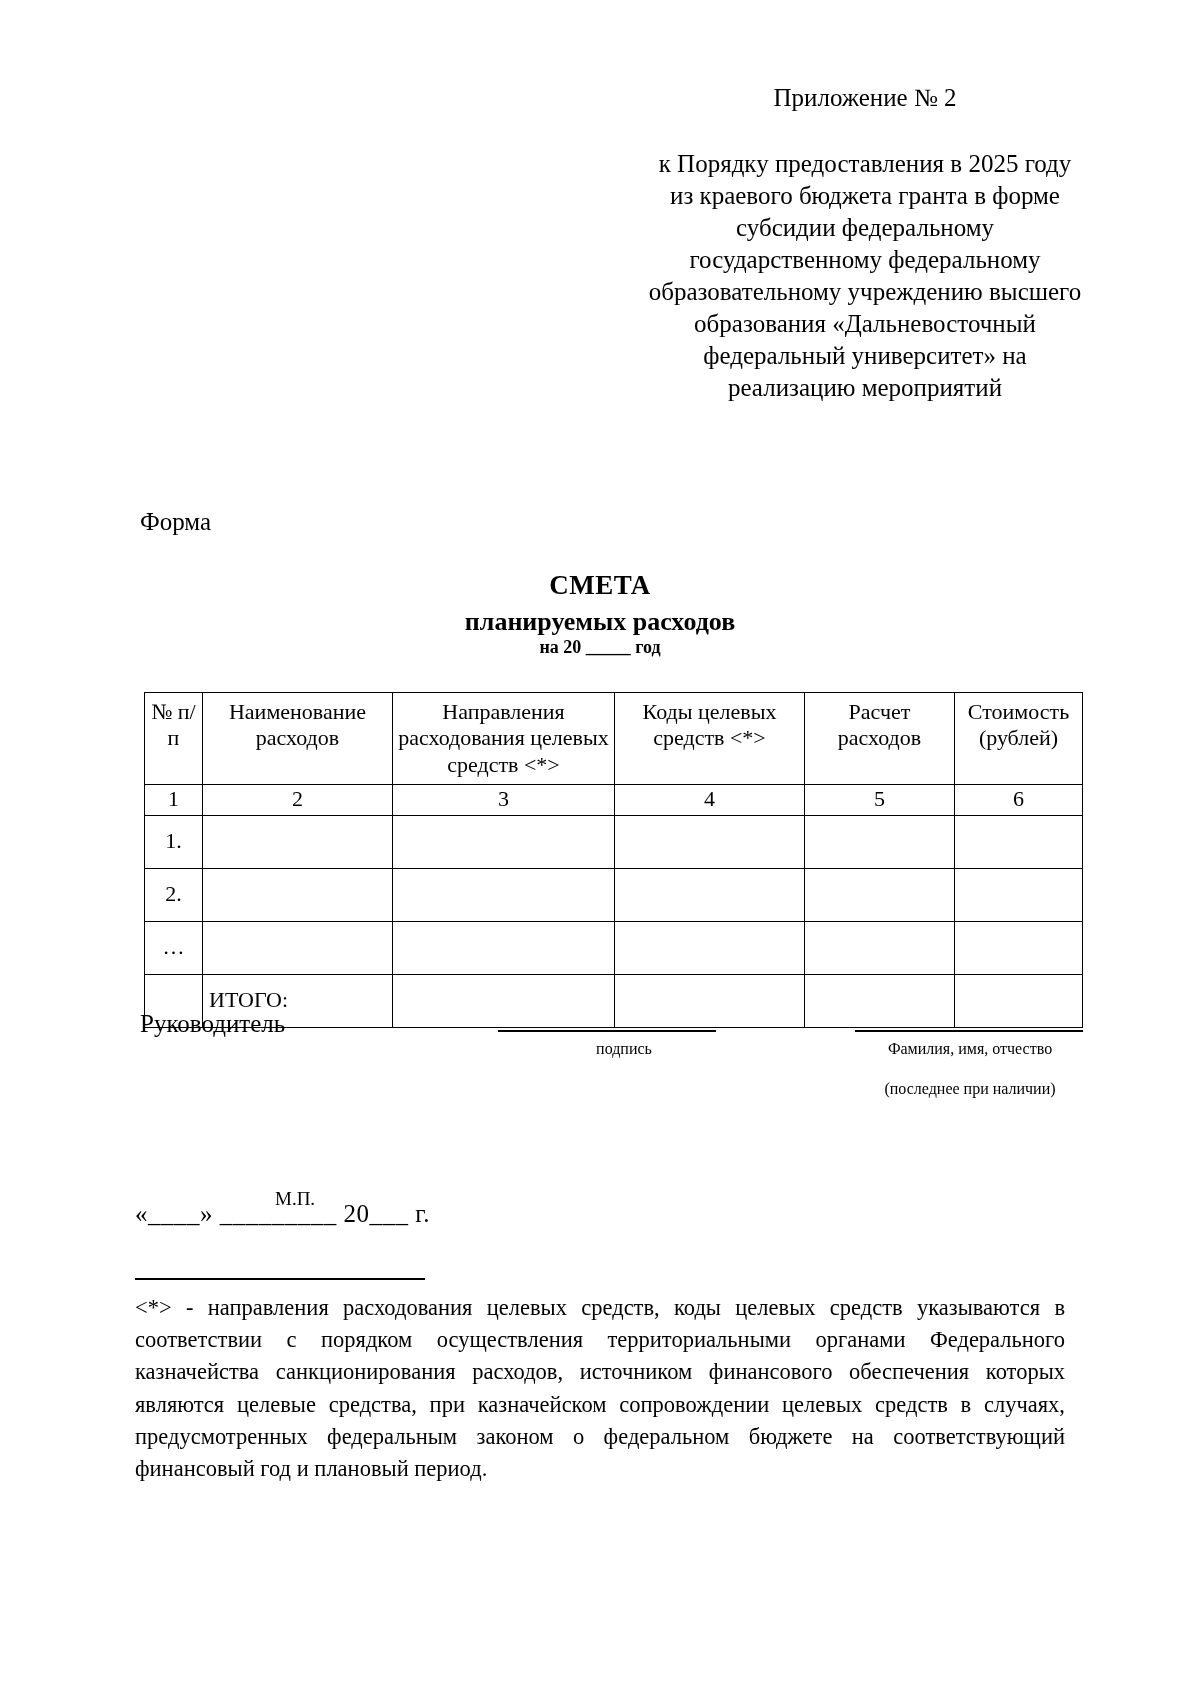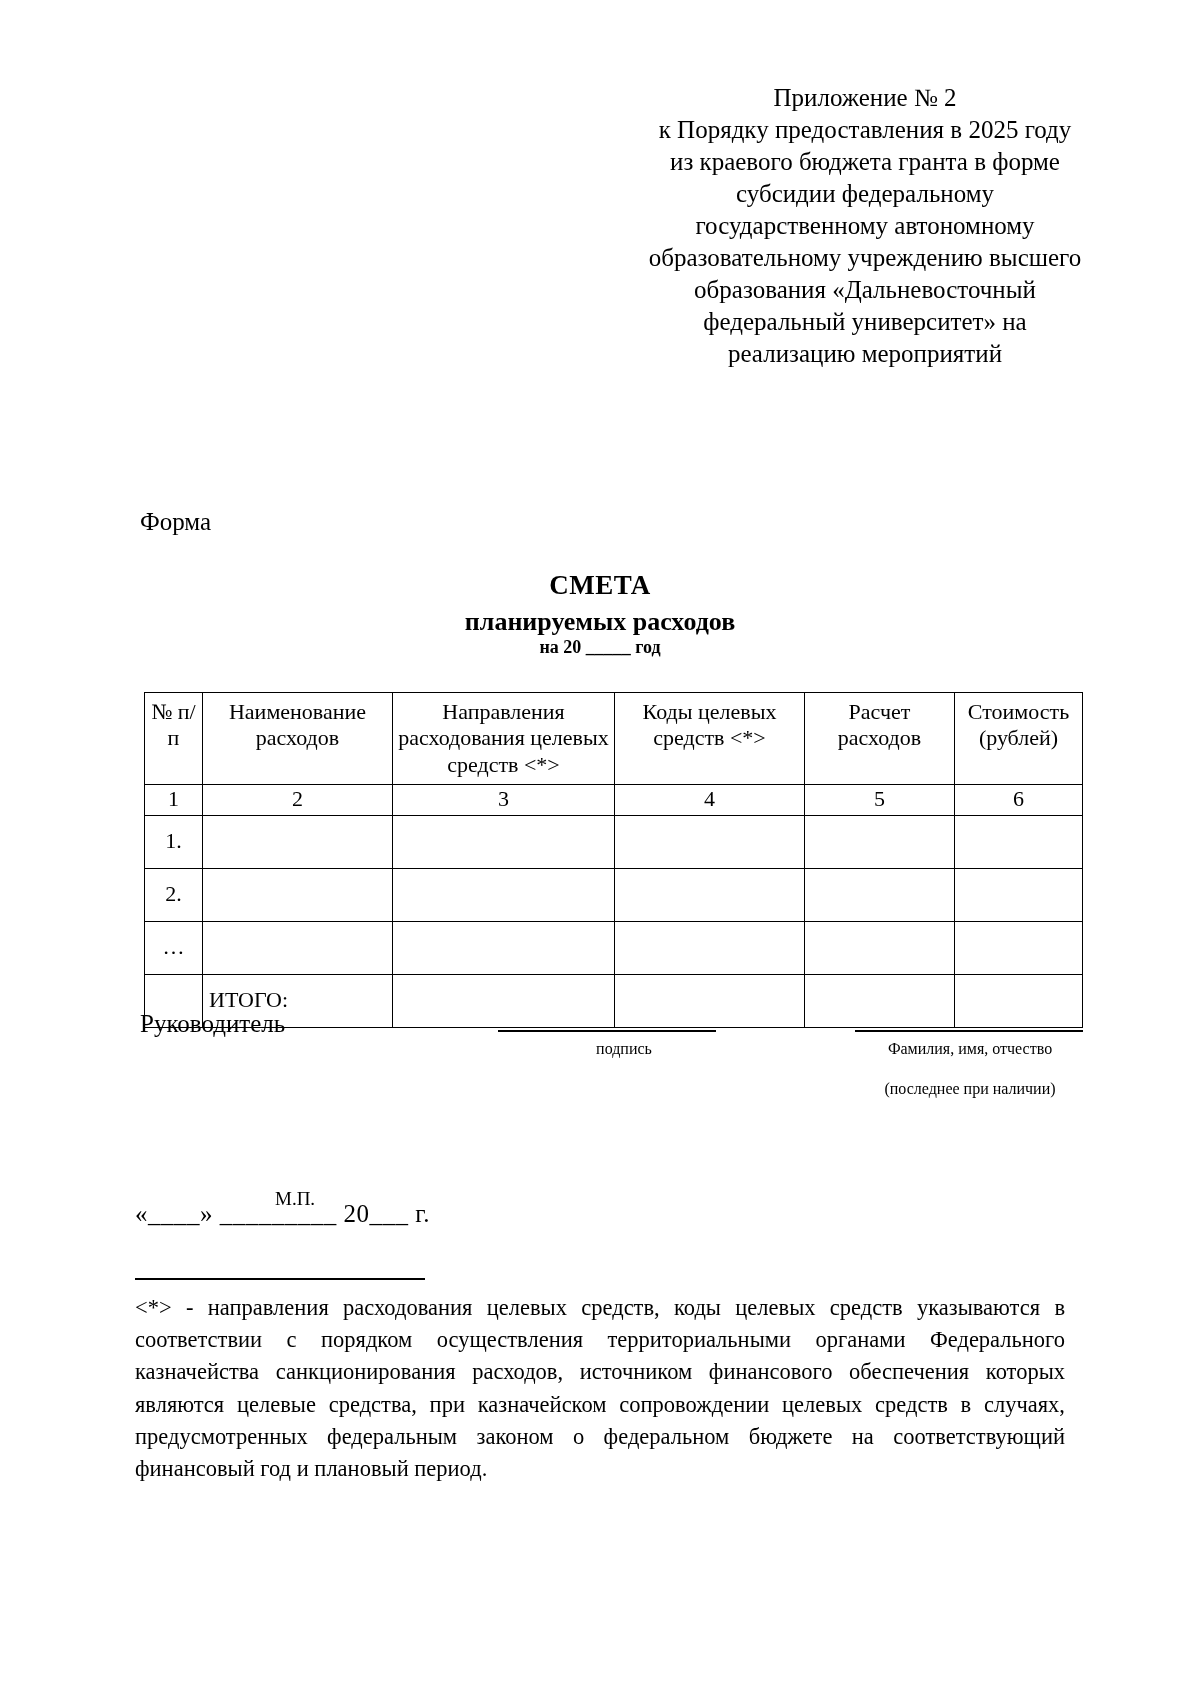--- a/index.html
+++ b/index.html
@@ -27,20 +27,21 @@
   .appendix-block {
     position: absolute;
     left: 620px;
     top: 82px;
     width: 490px;
     text-align: center;
     font-size: 25px;
     line-height: 1.28;
   }
   .appendix-title {
+    margin-bottom: 34px;
   }
   .appendix-body {
     text-align: center;
   }
   .appendix-body div {
     white-space: nowrap;
   }
 
   
   .form-word {
@@ -202,21 +203,21 @@
 <body>
 
 <div class="page">
 
   <div class="appendix-block">
     <div class="appendix-title">Приложение № 2</div>
     <div class="appendix-body">
       <div>к Порядку предоставления в 2025 году</div>
       <div>из краевого бюджета гранта в форме</div>
       <div>субсидии федеральному</div>
-      <div>государственному автономному</div>
+      <div>государственному федеральному</div>
       <div>образовательному учреждению высшего</div>
       <div>образования «Дальневосточный</div>
       <div>федеральный университет» на</div>
       <div>реализацию мероприятий</div>
     </div>
   </div>
 
   <div class="form-word">Форма</div>
 
   <div class="doc-title">

